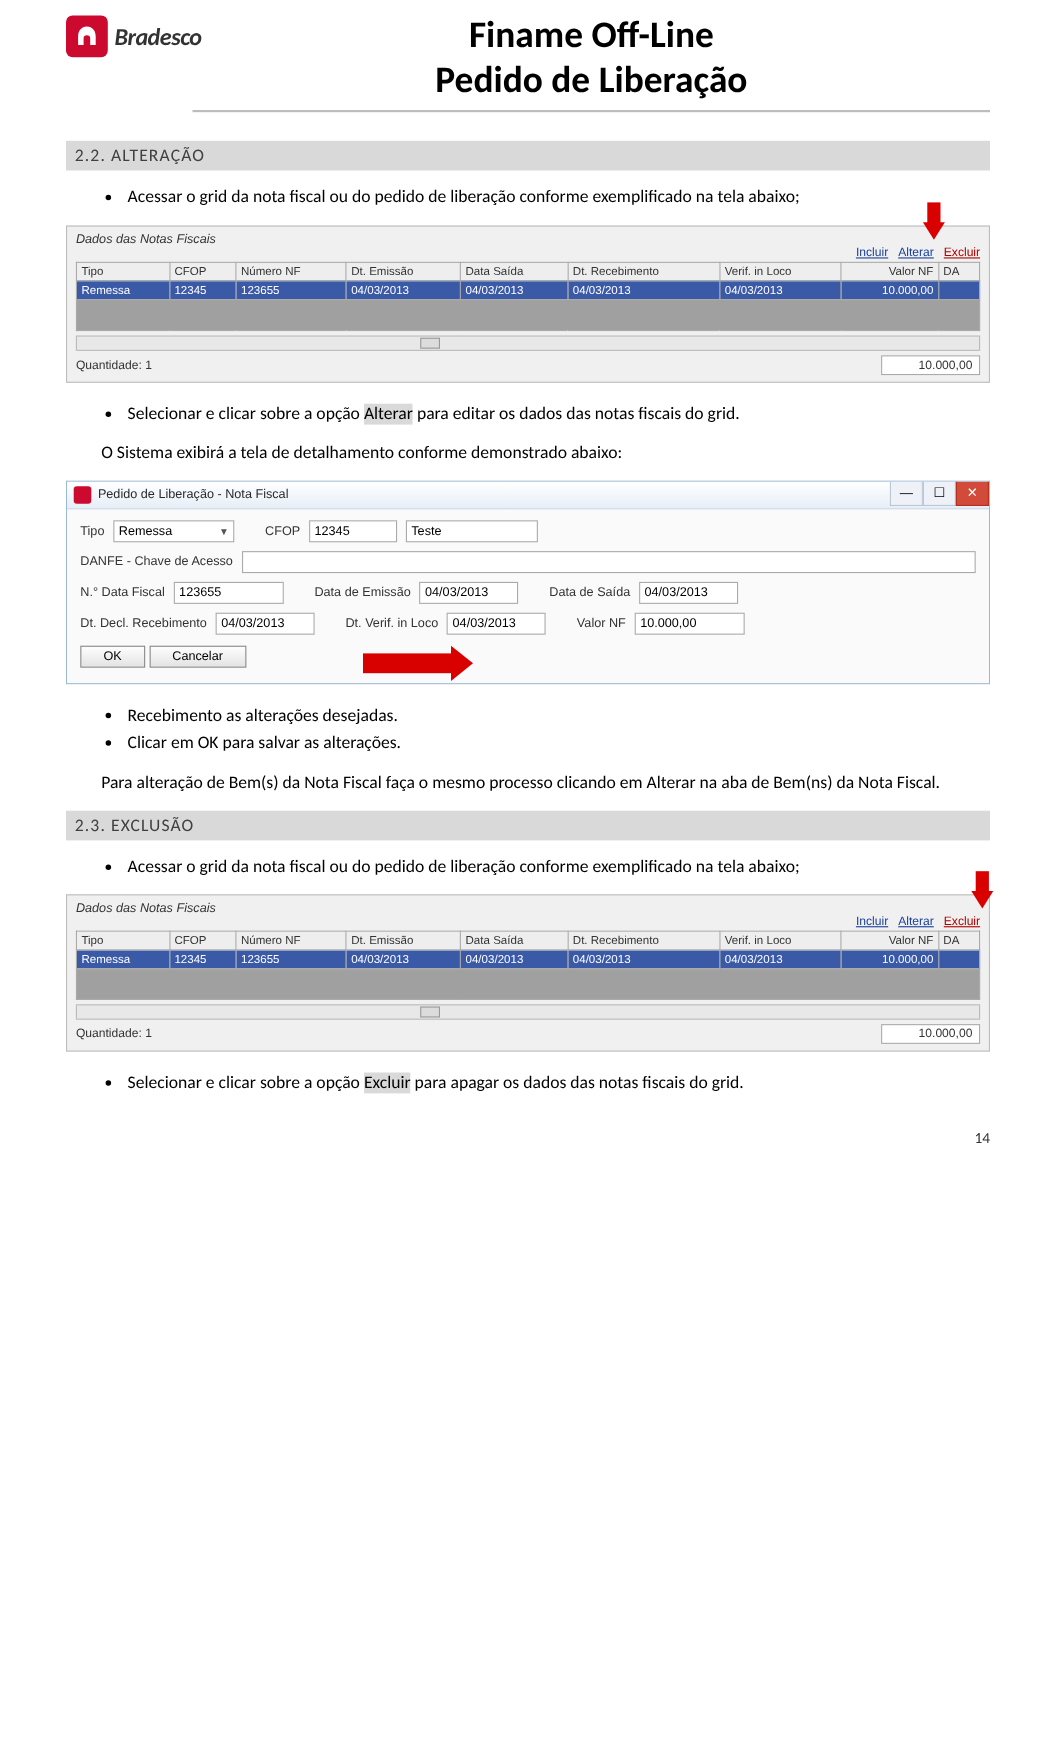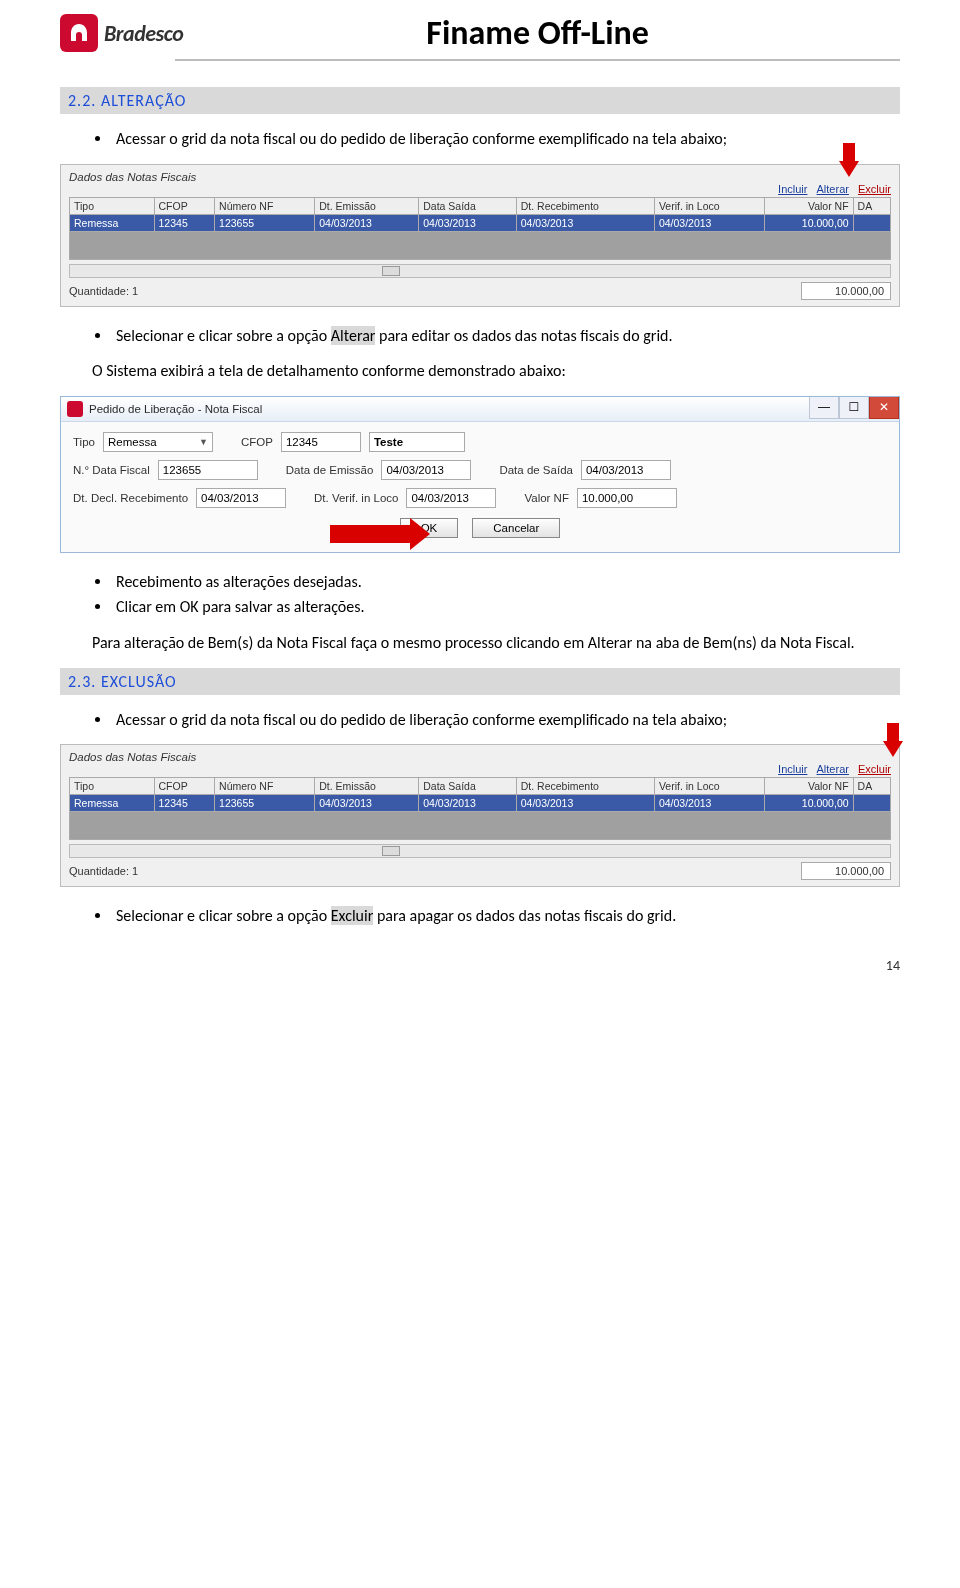--- a/index.html
+++ b/index.html
@@ -17,21 +17,21 @@
     width: 38px; height: 38px; background: #cc0a2f; border-radius: 6px;
     display: flex; align-items: center; justify-content: center;
     color: #fff; font-weight: bold; font-size: 26px;
   }
   .brand { font-weight: bold; font-style: italic; font-size: 22px; color: #333; letter-spacing: -0.5px; }
   .title-block { flex: 1; text-align: center; margin-left: -20px; }
   .title1, .title2 { font-size: 34px; font-weight: bold; color: #000000; }
   .hr-under { border: none; border-top: 2px solid #bdbdbd; margin: 6px 0 16px 0; }
   .section-head {
     background: #d9d9d9; padding: 4px 8px; font-size: 16px; letter-spacing: 1px;
-    color: #1d4ed8; font-weight: 500; margin: 10px 0 14px 0;
+    color: #404040; font-weight: 500; margin: 10px 0 14px 0;
   }
   ul.body { list-style: disc; padding-left: 52px; margin-bottom: 14px; }
   ul.body li { margin-bottom: 4px; padding-left: 4px; line-height: 1.35; }
   .hl { background: #d9d9d9; }
   .para { margin: 10px 0 14px 32px; line-height: 1.35; }
   .screenshot-wrap { margin: 6px 0 18px 0; }
   .panel {
     background: #f0f0f0; border: 1px solid #bcbcbc; padding: 6px 8px;
     font-family: Tahoma, Arial, sans-serif; font-size: 11.5px; color: #333;
     position: relative;
@@ -84,21 +84,21 @@
   .winbtn.close { background: #d24a3a; color: #fff; border-color: #b52f1e; }
   .form-body { padding: 10px 12px 14px 12px; background: #fafafa; }
   .frow { display: flex; align-items: center; gap: 8px; margin-bottom: 8px; flex-wrap: wrap; }
   .frow label { font-size: 11.5px; color: #333; }
   .inp {
     border: 1px solid #aaa; background: #fff; padding: 2px 4px; font-size: 11.5px;
     font-family: Tahoma, Arial, sans-serif; height: 20px;
   }
   .sel { width: 110px; display:flex; align-items:center; justify-content:space-between; padding: 0 4px; }
   .sel .caret { font-size: 9px; color: #555; }
-  .btn-row { display: flex; justify-content: center; gap: 14px; margin-top: 10px; position: relative; }
+  .btn-row { display: flex; gap: 4px; margin-top: 10px; position: relative; }
   .btn {
     border: 1px solid #888; background: linear-gradient(#fefefe,#e3e3e3);
     padding: 3px 20px; font-size: 11.5px; cursor: pointer; font-family: Tahoma, Arial;
   }
   .arrow-ok {
     position: absolute; left: calc(50% - 150px); top: 0px; display:flex; align-items:center;
   }
   .arrow-ok .shaft { width: 80px; height: 18px; background: #d90000; }
   .arrow-ok .tip {
     width: 0; height: 0; border-top: 16px solid transparent; border-bottom: 16px solid transparent;
@@ -115,20 +115,21 @@
   <div class="logo-block">
     <div class="logo-red">
       <svg width="24" height="24" viewBox="0 0 24 24">
           <path d="M12 3 C7 3 4 7 4 12 L4 20 L9 20 L9 14 C9 12 10 11 12 11 C14 11 15 12 15 14 L15 20 L20 20 L20 12 C20 7 17 3 12 3 Z" fill="#fff"></path>
         </svg>
     </div>
     <span class="brand">Bradesco</span>
   </div>
   <div class="title-block">
     <div class="title1">Finame Off-Line</div>
+    <div class="title2">Pedido de Liberação</div>
     <hr class="hr-under">
   </div>
 </div>
 
 <div class="section-head">2.2. ALTERAÇÃO</div>
 
 <ul class="body">
   <li>Acessar o grid da nota fiscal ou do pedido de liberação conforme exemplificado na tela abaixo;</li>
 </ul>
 
@@ -204,21 +205,25 @@
     </div>
     <div class="form-body">
       <div class="frow">
         <label>Tipo</label>
         <div class="inp sel">
           <span>Remessa</span>
           <span class="caret">▼</span>
         </div>
         <label style="margin-left:20px;">CFOP</label>
         <input class="inp" style="width: 80px;" value="12345">
-        <input class="inp" style="width: 96px; font-weight: bold;" value="Teste">
+        <input class="inp" style="width: 120px;" value="Teste">
+      </div>
+      <div class="frow">
+        <label>DANFE - Chave de Acesso</label>
+        <input class="inp" style="flex: 1 1 0%;">
       </div>
       <div class="frow">
         <label>N.° Data Fiscal</label>
         <input class="inp" style="width: 100px;" value="123655">
         <label style="margin-left:20px;">Data de Emissão</label>
         <input class="inp" style="width: 90px;" value="04/03/2013">
         <label style="margin-left:20px;">Data de Saída</label>
         <input class="inp" style="width: 90px;" value="04/03/2013">
       </div>
       <div class="frow">

